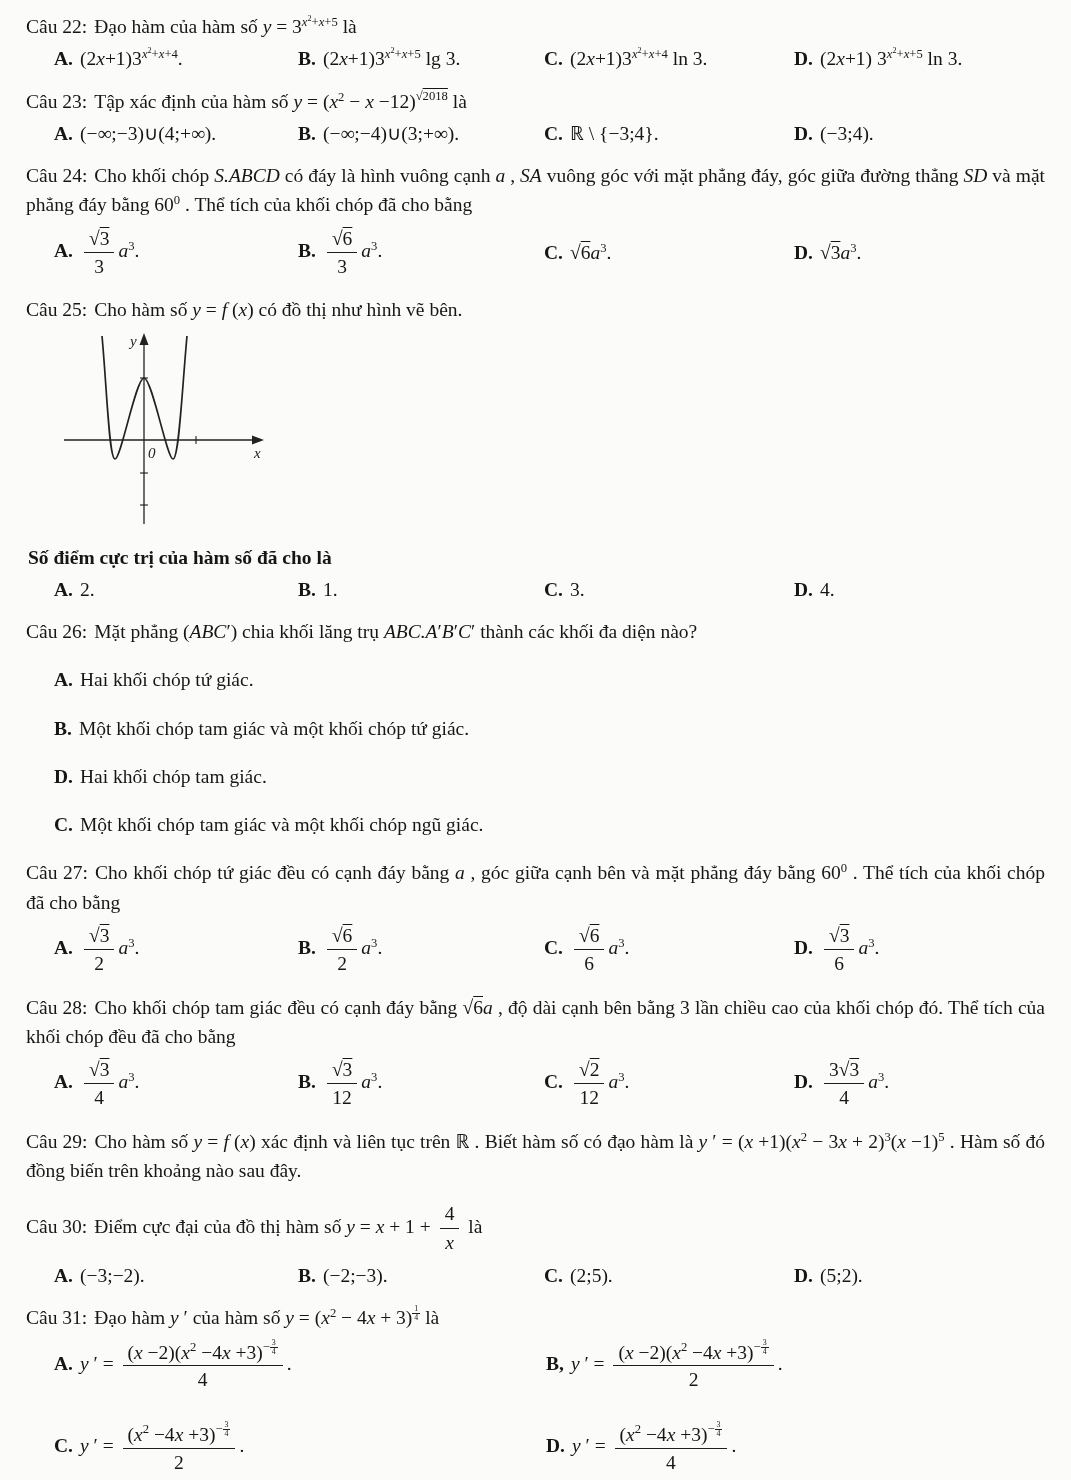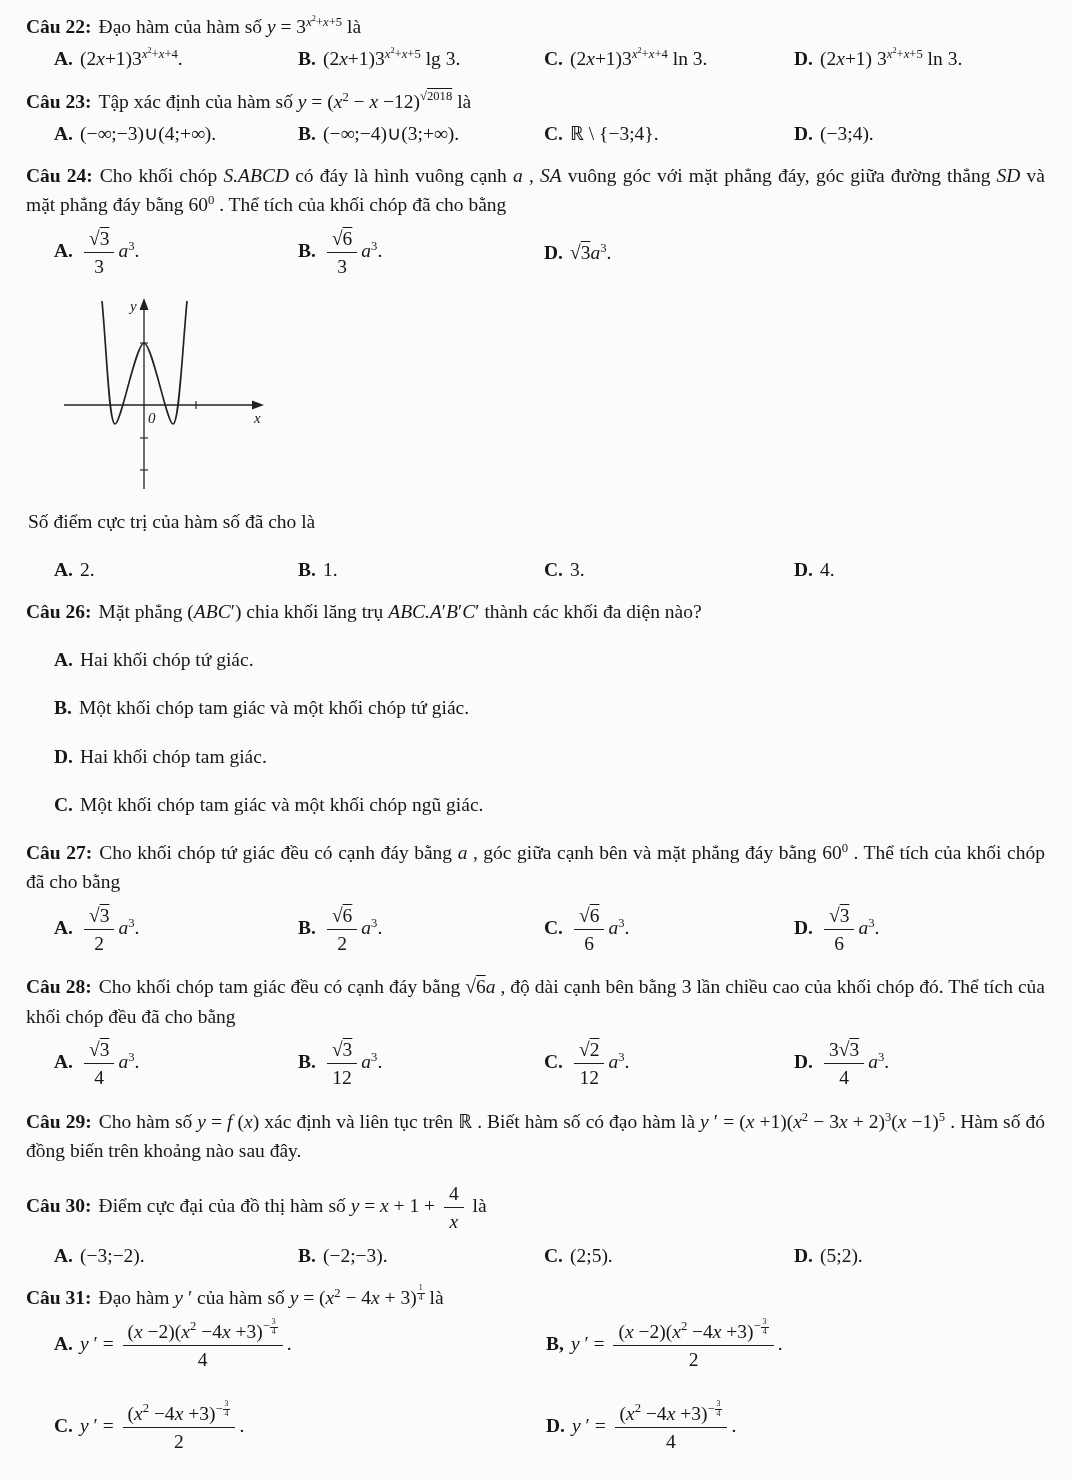--- a/index.html
+++ b/index.html
@@ -6,22 +6,22 @@
   body{
     width:1071px;height:1480px;box-sizing:border-box;
     padding:12px 26px 8px 26px;
     background:#fbfbf9;color:#161616;
     font-family:"Liberation Serif",serif;
     font-size:19.5px;line-height:1.5;
     overflow:hidden;
   }
   .question{margin:0 0 13px 0;}
   .stem{margin:0 0 3px 0;text-align:justify;}
-  .stem2{margin:2px 0 18px 2px;}
-  .qlabel{font-weight:bold;margin-right:7px;}
+  .stem2{margin:2px 0 3px 2px;font-weight:bold;}
+  .qlabel{font-weight:normal;margin-right:7px;}
   .options{margin:1px 0 0 0;}
   .opts-row{display:grid;grid-template-columns:244px 246px 250px 1fr;align-items:center;padding-left:28px;}
   .opts-stack .option{display:block;margin:19px 0;padding-left:28px;white-space:normal;}
   .opts-grid2{display:grid;grid-template-columns:492px 1fr;row-gap:22px;align-items:center;padding-left:28px;}
   .option{white-space:nowrap;}
   .opt-label{font-weight:bold;margin-right:7px;}
   sup{font-size:0.65em;line-height:0;}
   .ov{text-decoration:overline;margin-top:39px;}
   .frac{display:inline-block;vertical-align:middle;text-align:center;margin:3px 4px;}
   .frac>.num{display:block;border-bottom:1.6px solid #1d1d1d;padding:0 5px 1px 5px;line-height:1.3;}
@@ -52,24 +52,26 @@
         <span class="option"><b class="opt-label">B.</b><span class="opt-body">(−∞;−4)∪(3;+∞).</span></span>
         <span class="option"><b class="opt-label">C.</b><span class="opt-body">ℝ \ {−3;4}.</span></span>
         <span class="option"><b class="opt-label">D.</b><span class="opt-body">(−3;4).</span></span>
       </div>
   </section>
     <section class="question">
     <p class="stem"><b class="qlabel">Câu 24:</b><span class="stem-text">Cho khối chóp <i>S.ABCD</i> có đáy là hình vuông cạnh <i>a</i> , <i>SA</i> vuông góc với mặt phẳng đáy, góc giữa đường thẳng <i>SD</i> và mặt phẳng đáy bằng 60<sup>0</sup> . Thể tích của khối chóp đã cho bằng</span></p>
     <div class="options opts-row">
         <span class="option"><b class="opt-label">A.</b><span class="opt-body"><span class="frac"><span class="num">√<span class="ov">3</span></span><span class="den">3</span></span><i>a</i><sup>3</sup>.</span></span>
         <span class="option"><b class="opt-label">B.</b><span class="opt-body"><span class="frac"><span class="num">√<span class="ov">6</span></span><span class="den">3</span></span><i>a</i><sup>3</sup>.</span></span>
+        <span class="option"><b class="opt-label">C.</b><span class="opt-body">√<span class="ov">6</span><i>a</i><sup>3</sup>.</span></span>
         <span class="option"><b class="opt-label">D.</b><span class="opt-body">√<span class="ov">3</span><i>a</i><sup>3</sup>.</span></span>
       </div>
   </section>
     <section class="question">
+    <p class="stem"><b class="qlabel">Câu 25:</b><span class="stem-text">Cho hàm số <i>y</i> = <i>f</i> (<i>x</i>) có đồ thị như hình vẽ bên.</span></p>
     <div class="figure">
     <svg class="graph-svg" width="250" height="200" viewBox="0 0 250 200">
 
       <line x1="8" y1="110" x2="198" y2="110" stroke="#222" stroke-width="1.3"></line>
       <polygon points="196,105.5 208,110 196,114.5" fill="#222"></polygon>
 
       <line x1="88" y1="194" x2="88" y2="12" stroke="#222" stroke-width="1.3"></line>
       <polygon points="83.5,15 88,3 92.5,15" fill="#222"></polygon>
 
       <line x1="84" y1="48" x2="92" y2="48" stroke="#222" stroke-width="1.1"></line>

